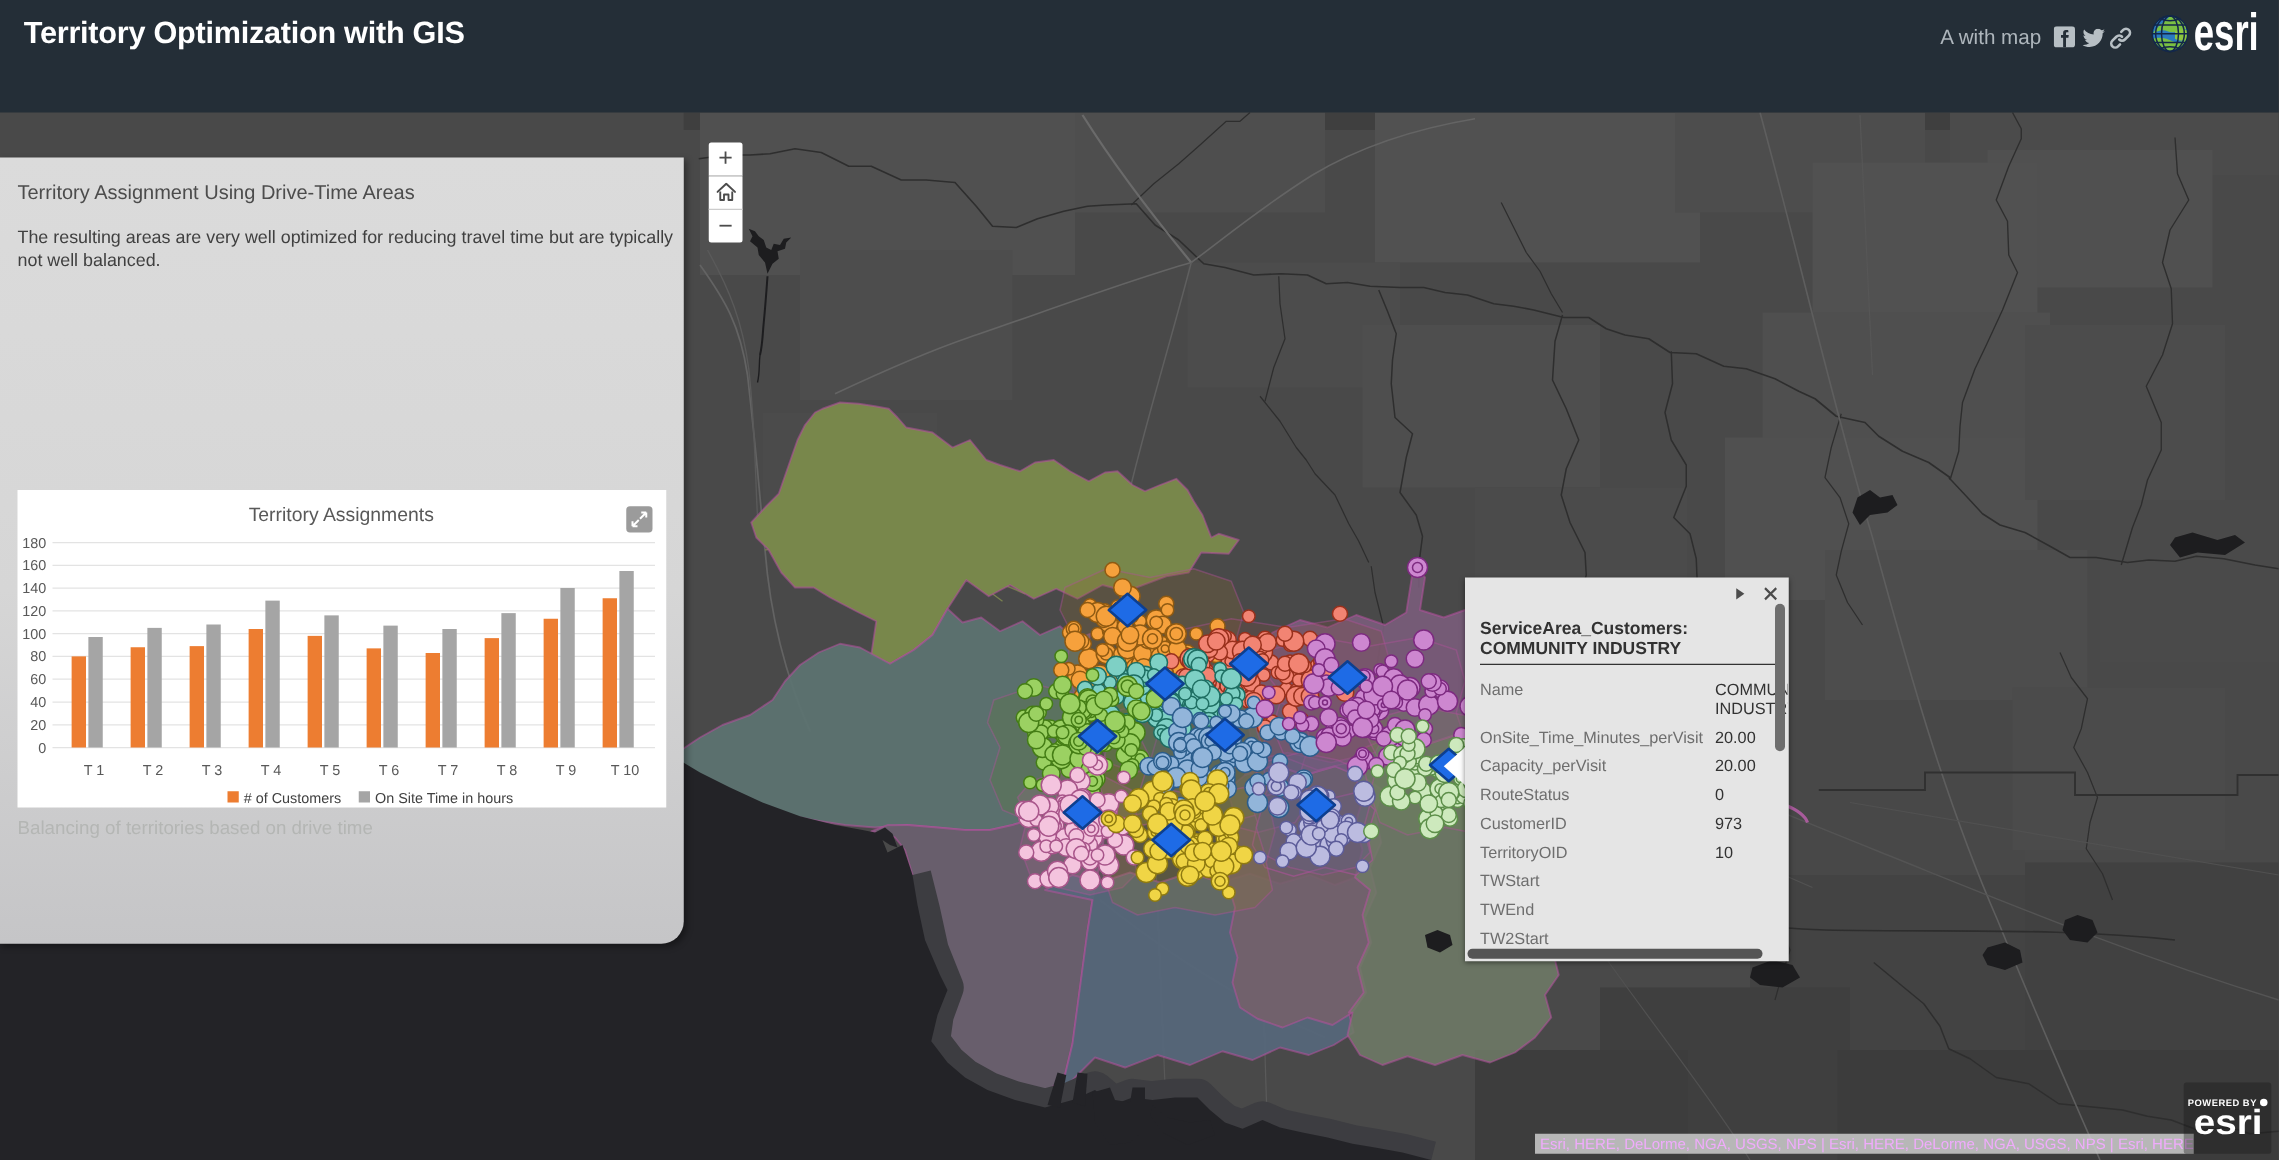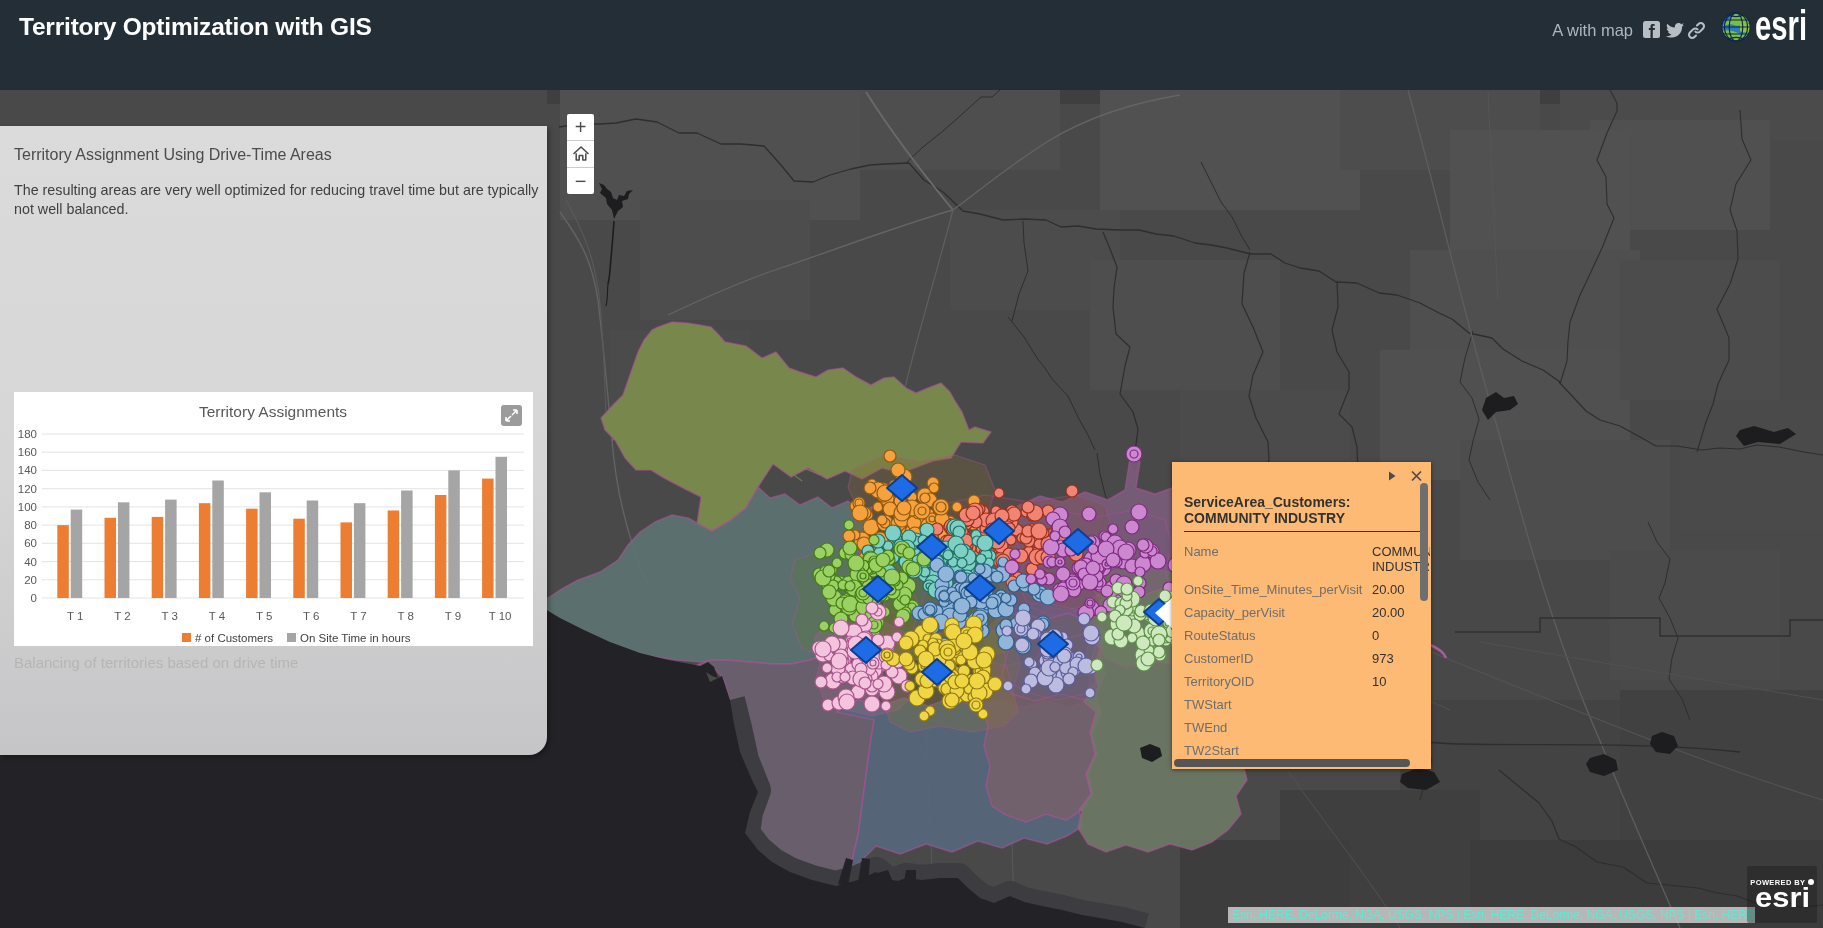--- a/index.html
+++ b/index.html
@@ -25,24 +25,24 @@
   #caption{position:absolute;left:14px;top:528px;font-size:15px;color:#b4b6b4;}
   #chartbox{position:absolute;left:14px;top:266px;width:519px;height:254px;background:#fff;}
   
   #zoomctl{position:absolute;left:567px;top:114px;width:27px;z-index:10;}
   .zbtn{width:27px;height:26px;background:#fff;color:#4c4c4c;text-align:center;line-height:26px;
     font-size:20px;border-bottom:1px solid #ccc;}
   .zbtn:first-child{border-radius:2px 2px 0 0;}
   .zbtn:last-child{border-radius:0 0 2px 2px;border-bottom:none;}
   
   #attrib{position:absolute;left:1228px;top:907px;height:16px;line-height:16px;background:rgba(205,205,205,0.85);
-    color:#5eead4;font-size:12px;padding:0 4px;z-index:10;max-width:519px;overflow:hidden;white-space:nowrap;}
+    color:#f0abfc;font-size:12px;padding:0 4px;z-index:10;max-width:519px;overflow:hidden;white-space:nowrap;}
   #esribadge{position:absolute;right:6px;bottom:5px;z-index:10;color:#fff;background:rgba(20,20,20,0.35);padding:12px 3px;border-radius:2px;}
   
-  #popup{position:absolute;left:1172px;top:462px;width:259px;height:307px;background:#fdba74;z-index:15;
+  #popup{position:absolute;left:1172px;top:462px;width:259px;height:307px;background:#e5e5e5;z-index:15;
     box-shadow:0 1px 4px rgba(0,0,0,0.5);overflow:hidden;}
   #popup .hdr-ico{position:absolute;top:6px;right:8px;color:#4c4c4c;}
   #popup .ttl{position:absolute;left:12px;top:32px;font-size:14px;font-weight:bold;color:#323232;line-height:16px;}
   #popup .divider{position:absolute;left:12px;top:69px;width:236px;border-top:1px solid #323232;}
   #popup table{position:absolute;left:12px;top:78px;width:246px;border-collapse:collapse;font-size:13px;table-layout:fixed;}
   #popup td{padding:4px 0;vertical-align:top;overflow:hidden;}
   #popup td.l{width:182px;}
   #popup td.l{color:#6e6e6e;white-space:nowrap;}
   #popup td.v{color:#323232;padding-left:6px;}
   #vthumb{position:absolute;left:1420px;top:483px;width:8px;height:118px;background:#6e6e6e;border-radius:4px;z-index:16;}

